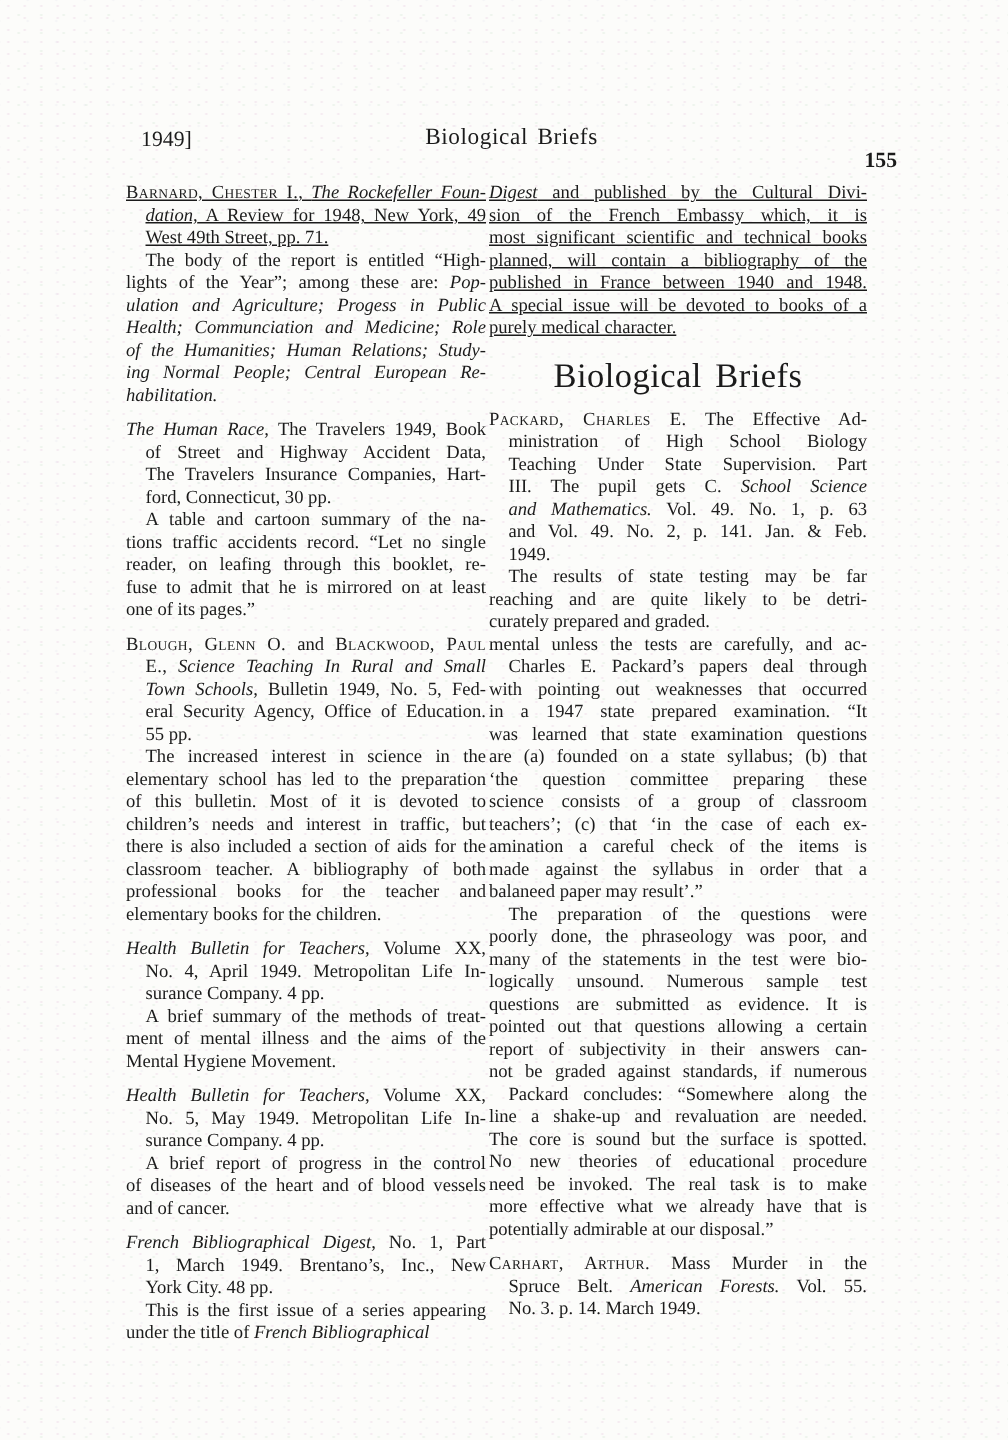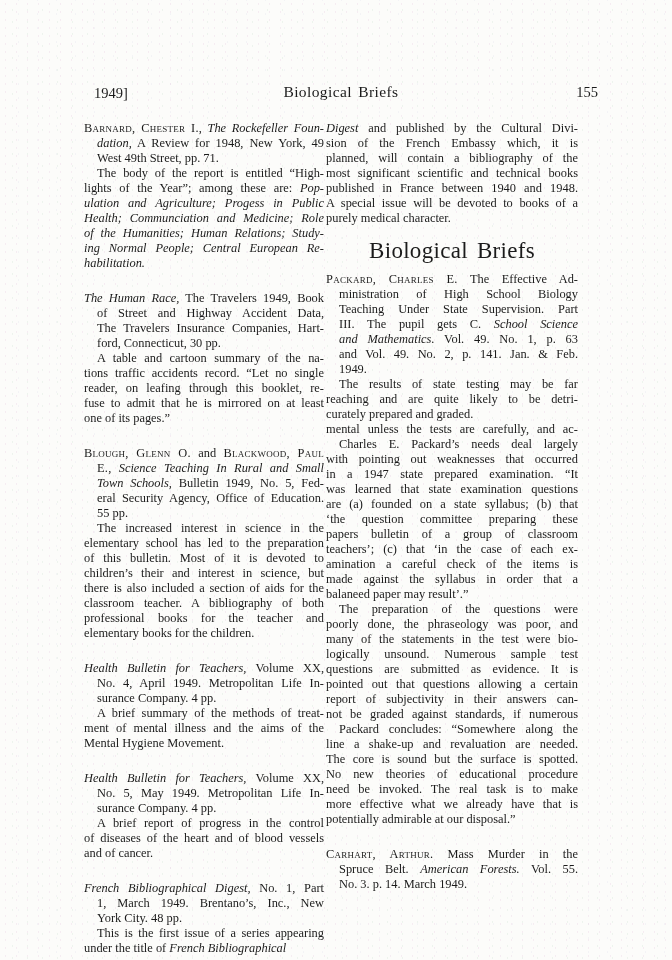--- a/index.html
+++ b/index.html
@@ -13,33 +13,33 @@
       radial-gradient(rgba(214,160,200,0.20) 0.6px, transparent 1.1px),
       radial-gradient(rgba(160,200,165,0.16) 0.6px, transparent 1.1px),
       radial-gradient(rgba(170,170,205,0.12) 0.6px, transparent 1.1px);
     background-size: 11px 8px, 15px 12px, 19px 14px;
     background-position: 0 0, 5px 4px, 9px 7px;
   }
   .page { position: relative; width: 672px; height: 960px; overflow: hidden; }
 
   .header { position: absolute; left: 84px; top: 84px; width: 514px; height: 18px; font-size: 14.5px; line-height: 16px; }
   .header .year { position: absolute; left: 10px; top: 1px; }
-  .header .pg { position: absolute; right: 0; top: 0; }
+  .header .pg { position: absolute; right: 0; top: 15px; font-weight: bold; }
   .header .title { text-align: center; font-size: 15.5px; letter-spacing: 0.4px; word-spacing: 2px; }
 
   .col { position: absolute; top: 121px; font-size: 12.4px; line-height: 15px; }
   .col-left  { left: 84px;  width: 240px; }
   .col-right { left: 326px; width: 252px; }
 
   .line { text-align: justify; text-align-last: justify; }
   .line.last { text-align-last: left; }
   .line.hang, .line.indent { padding-left: 13px; }
 
-  .block.cite { margin-top: 20px; }
-  .block:first-child { margin-top: 0; }
+  .block.cite { margin-top: 8px; }
+  .block:first-child { margin-top: 0; text-decoration: underline; }
   .block.heading {
     font-size: 23px; line-height: 26px; text-align: center;
     margin: 12px 0 8px 0; letter-spacing: 0.3px; word-spacing: 3px;
   }
   .block.heading + .block.cite { margin-top: 0; }
 
   .sc { font-variant: small-caps; letter-spacing: 0.25px; }
   .i  { font-style: italic; }
 </style>
 </head>
@@ -83,21 +83,21 @@
         <div class="line"><span class="sc">Blough, Glenn O.</span><span> and </span><span class="sc">Blackwood, Paul</span></div>
         <div class="line hang"><span class="sc">E.</span><span>, </span><span class="i">Science Teaching In Rural and Small</span></div>
         <div class="line hang"><span class="i">Town Schools,</span><span> Bulletin 1949, No. 5, Fed-</span></div>
         <div class="line hang"><span>eral Security Agency, Office of Education.</span></div>
         <div class="line last hang"><span>55 pp.</span></div>
       </div>
       <div class="block para">
         <div class="line indent"><span>The increased interest in science in the</span></div>
         <div class="line"><span>elementary school has led to the preparation</span></div>
         <div class="line"><span>of this bulletin. Most of it is devoted to</span></div>
-        <div class="line"><span>children’s their and interest in science, but</span></div>
+        <div class="line"><span>children’s needs and interest in traffic, but</span></div>
         <div class="line"><span>there is also included a section of aids for the</span></div>
         <div class="line"><span>classroom teacher. A bibliography of both</span></div>
         <div class="line"><span>professional books for the teacher and</span></div>
         <div class="line last"><span>elementary books for the children.</span></div>
       </div>
       <div class="block cite">
         <div class="line"><span class="i">Health Bulletin for Teachers,</span><span> Volume XX,</span></div>
         <div class="line hang"><span>No. 4, April 1949. Metropolitan Life In-</span></div>
         <div class="line last hang"><span>surance Company. 4 pp.</span></div>
       </div>
@@ -123,22 +123,22 @@
       </div>
       <div class="block para">
         <div class="line indent"><span>This is the first issue of a series appearing</span></div>
         <div class="line last"><span>under the title of </span><span class="i">French Bibliographical</span></div>
       </div>
     </div>
   <div class="col col-right" id="col-right">
       <div class="block para">
         <div class="line"><span class="i">Digest</span><span> and published by the Cultural Divi-</span></div>
         <div class="line"><span>sion of the French Embassy which, it is</span></div>
+        <div class="line"><span>most significant scientific and technical books</span></div>
         <div class="line"><span>planned, will contain a bibliography of the</span></div>
-        <div class="line"><span>most significant scientific and technical books</span></div>
         <div class="line"><span>published in France between 1940 and 1948.</span></div>
         <div class="line"><span>A special issue will be devoted to books of a</span></div>
         <div class="line last"><span>purely medical character.</span></div>
       </div>
       <div class="block heading">Biological Briefs</div>
       <div class="block cite">
         <div class="line"><span class="sc">Packard, Charles E.</span><span> The Effective Ad-</span></div>
         <div class="line hang"><span>ministration of High School Biology</span></div>
         <div class="line hang"><span>Teaching Under State Supervision. Part</span></div>
         <div class="line hang"><span>III. The pupil gets C. </span><span class="i">School Science</span></div>
@@ -146,27 +146,27 @@
         <div class="line hang"><span>and Vol. 49. No. 2, p. 141. Jan. &amp; Feb.</span></div>
         <div class="line last hang"><span>1949.</span></div>
       </div>
       <div class="block para">
         <div class="line indent"><span>The results of state testing may be far</span></div>
         <div class="line"><span>reaching and are quite likely to be detri-</span></div>
         <div class="line last"><span>curately prepared and graded.</span></div>
         <div class="line"><span>mental unless the tests are carefully, and ac-</span></div>
       </div>
       <div class="block para">
-        <div class="line indent"><span>Charles E. Packard’s needs deal largely</span></div>
+        <div class="line indent"><span>Charles E. Packard’s papers deal through</span></div>
         <div class="line"><span>with pointing out weaknesses that occurred</span></div>
         <div class="line"><span>in a 1947 state prepared examination. “It</span></div>
         <div class="line"><span>was learned that state examination questions</span></div>
         <div class="line"><span>are (a) founded on a state syllabus; (b) that</span></div>
         <div class="line"><span>‘the question committee preparing these</span></div>
-        <div class="line"><span>papers bulletin of a group of classroom</span></div>
+        <div class="line"><span>science consists of a group of classroom</span></div>
         <div class="line"><span>teachers’; (c) that ‘in the case of each ex-</span></div>
         <div class="line"><span>amination a careful check of the items is</span></div>
         <div class="line"><span>made against the syllabus in order that a</span></div>
         <div class="line last"><span>balaneed paper may result’.”</span></div>
       </div>
       <div class="block para">
         <div class="line indent"><span>The preparation of the questions were</span></div>
         <div class="line"><span>poorly done, the phraseology was poor, and</span></div>
         <div class="line"><span>many of the statements in the test were bio-</span></div>
         <div class="line"><span>logically unsound. Numerous sample test</span></div>

